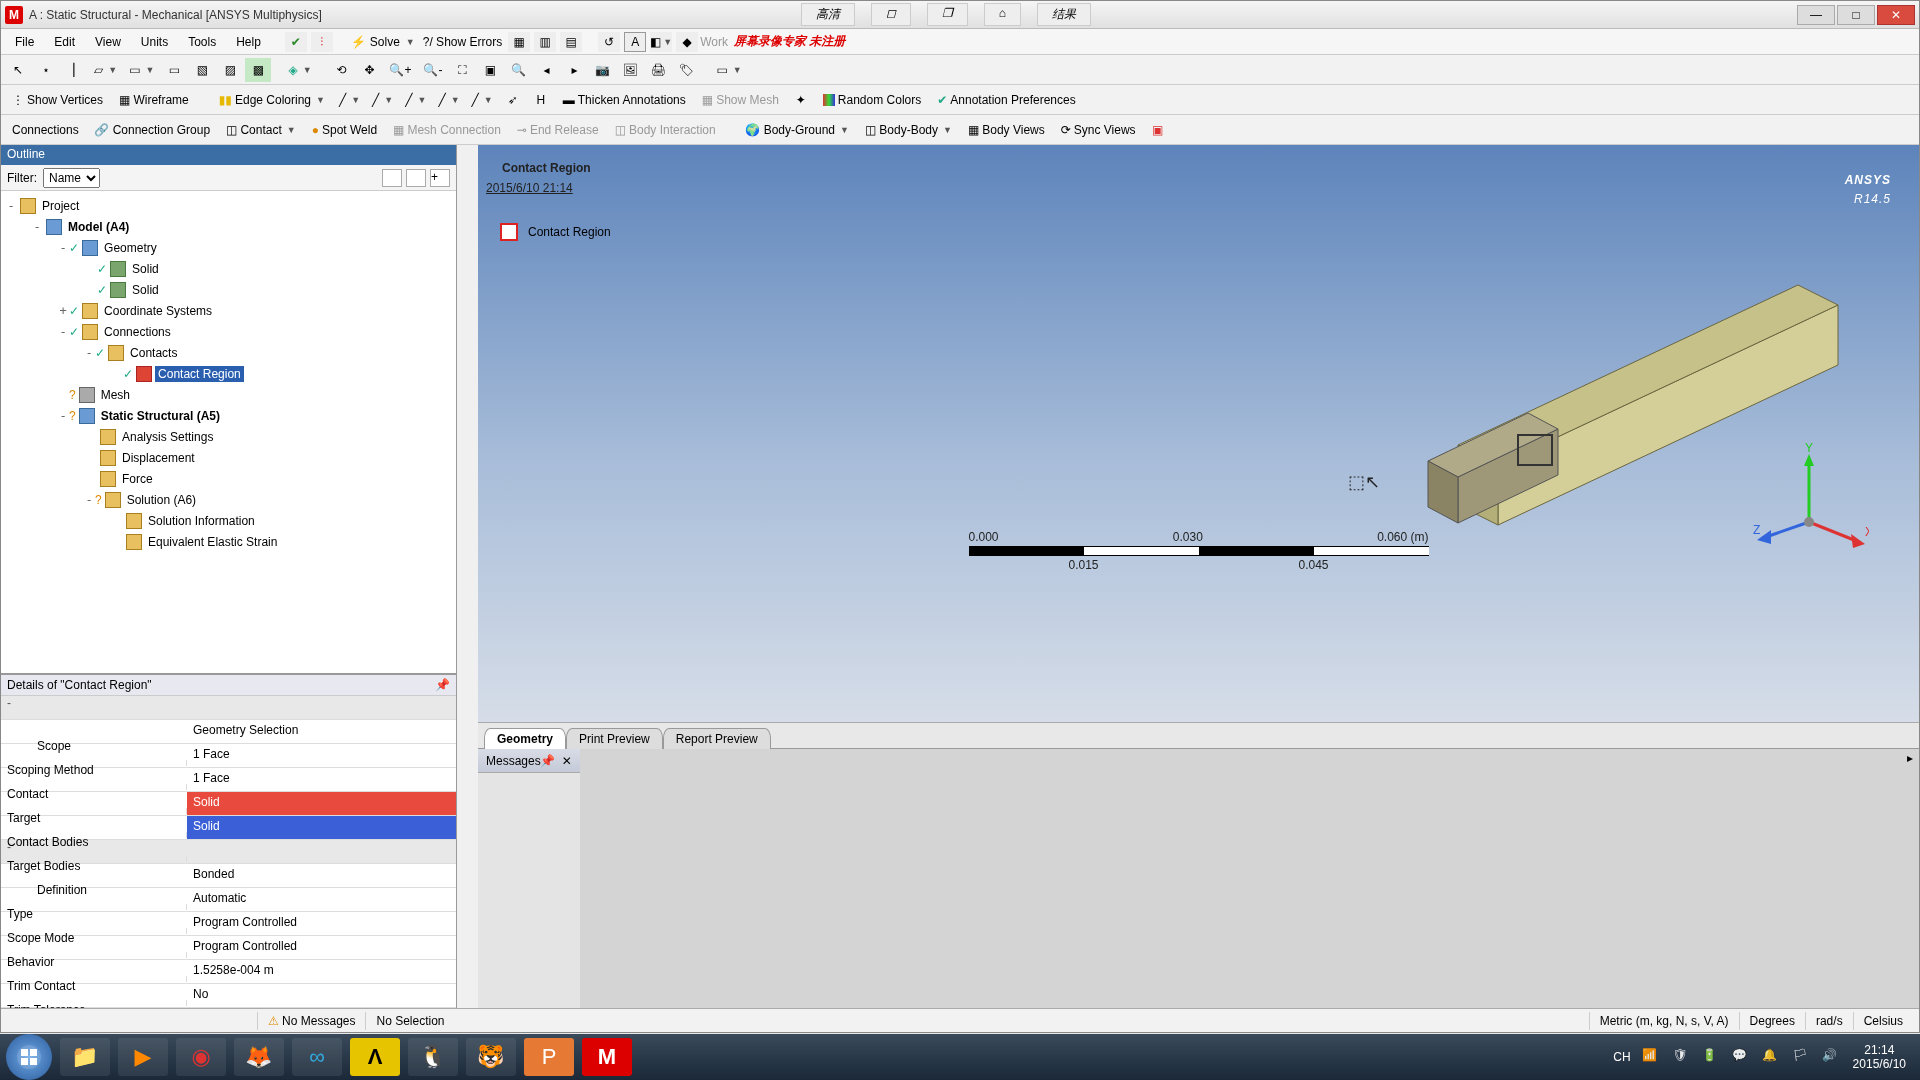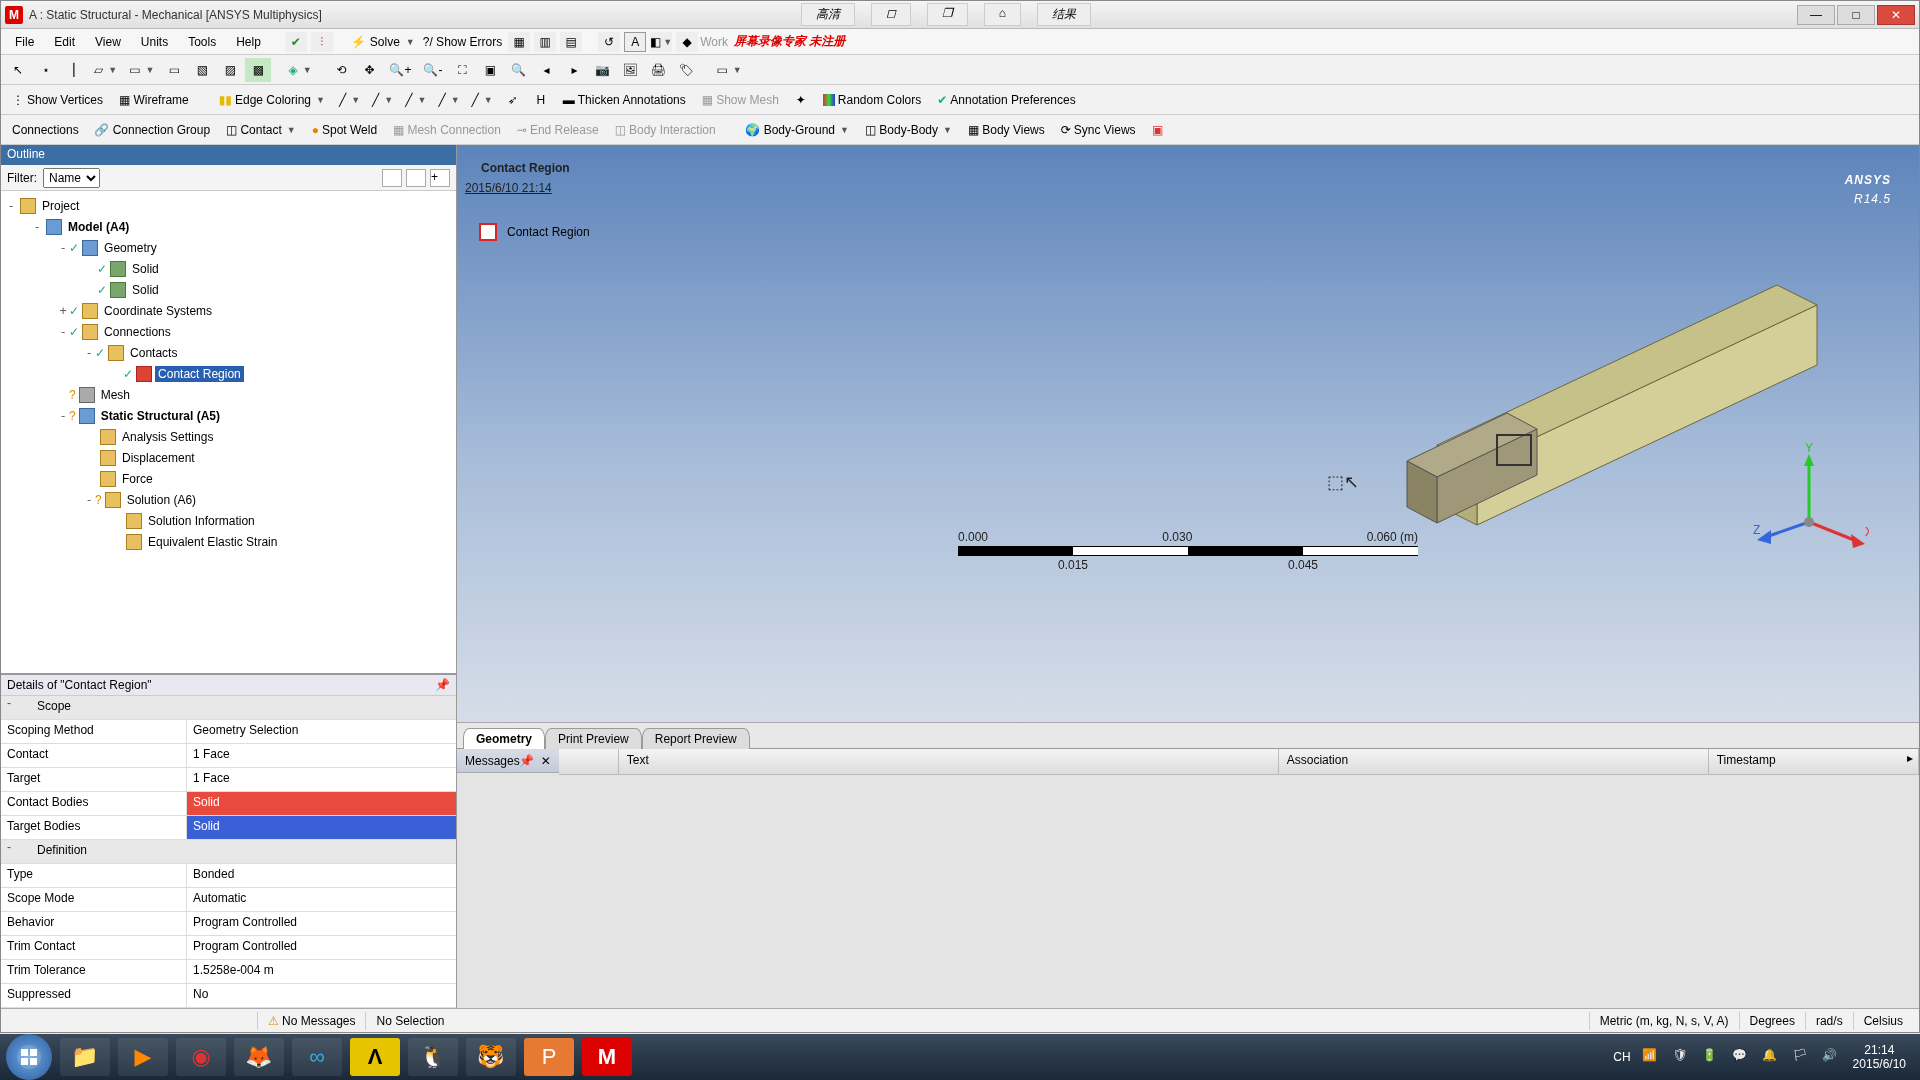--- a/index.html
+++ b/index.html
@@ -18,21 +18,21 @@
 .menubar .item { padding: 3px 10px; cursor: default; }
 .menubar .sep{width:12px;}
 .menubar .btn{width:22px;height:20px;margin:0 2px;background:#eee;border:1px solid transparent;display:flex;align-items:center;justify-content:center;}
 .menubar .lbl{margin:0 4px;display:flex;align-items:center;gap:4px;}
 .redtext{color:#d00;font-weight:bold;font-style:italic;}
 .toolbar { height: 30px; background: #f2f2f2; display:flex; align-items:center; padding: 0 4px; border-bottom:1px solid #ccc; gap:2px;}
 .tbtn{min-width:26px;height:24px;padding:0 4px;background:#f2f2f2;border:1px solid transparent;display:flex;align-items:center;justify-content:center;gap:3px;}
 .tbtn.txt{padding:0 6px;}
 .dd{font-size:9px;color:#555;margin-left:2px;}
 .graytxt{color:#999;}
-.main{flex:1;display:flex;overflow:hidden;}
+.main{flex:1;display:flex;overflow:hidden;gap:21px;}
 .left{width:456px;display:flex;flex-direction:column;border-right:1px solid #999;}
 .outline-hdr{height:20px;background:#3a6ea5;color:#fff;padding:2px 6px;font-size:12px;}
 .filterrow{height:26px;background:#f4f4f4;border-bottom:1px solid #ccc;display:flex;align-items:center;padding:2px 6px;gap:6px;}
 .filterrow select{font-size:12px;padding:1px;}
 .filterrow .rbtns{margin-left:auto;display:flex;gap:4px;}
 .filterrow .rbtn{width:20px;height:18px;border:1px solid #aaa;background:#fff;}
 .tree{flex:1;background:#fff;overflow:auto;padding:4px 0;position:relative;border-bottom:1px solid #999;}
 .tnode{display:flex;align-items:center;height:21px;white-space:nowrap;}
 .tnode .tog{width:12px;text-align:center;color:#666;font-family:monospace;}
 .tnode .ic{width:16px;height:16px;margin:0 3px;display:inline-flex;align-items:center;justify-content:center;}
@@ -41,21 +41,21 @@
 .ic-cube{background:#6b9bd4;border:1px solid #3a6a9a;}
 .ic-solid{background:#7aa66d;border:1px solid #4a7a3d;}
 .ic-sc{background:#e8c060;border:1px solid #a88020;}
 .ic-mesh{background:#aaa;border:1px solid #666;}
 .ic-red{background:#d43;border:1px solid #a22;}
 .details-hdr{height:22px;background:#e8e8f0;border-top:1px solid #999;border-bottom:1px solid #ccc;padding:2px 6px;display:flex;align-items:center;}
 .details-hdr .pin{margin-left:auto;}
 .grid{flex:0 0 auto;background:#fff;overflow:auto;}
 .grow{display:flex;border-bottom:1px solid #ddd;height:24px;}
 .grow.cat{background:#e8e8e8;font-weight:normal;}
-.grow .k{width:186px;padding:3px 6px;border-right:1px solid #ddd;}
+.grow .k{width:186px;padding:3px 6px;border-right:1px solid #ddd;margin-top:40px;}
 .grow .v{flex:1;padding:3px 6px;}
 .grow.cat .k{width:auto;border:none;padding-left:20px;}
 .grow .exp{width:16px;text-align:center;color:#555;}
 .grow.redbg .v{background:#e84b3e;color:#fff;}
 .grow.bluebg .v{background:#3a5fd6;color:#fff;}
 .right{flex:1;display:flex;flex-direction:column;}
 .viewport{flex:1;background:linear-gradient(#5d84bb 0%, #a8bdd9 55%, #d6dde8 100%);position:relative;}
 .vp-title{position:absolute;left:24px;top:16px;font-weight:bold;color:#222;}
 .vp-date{position:absolute;left:8px;top:36px;color:#222;text-decoration:underline;}
 .vp-legend{position:absolute;left:22px;top:78px;display:flex;align-items:center;gap:10px;}
@@ -452,26 +452,20 @@
       </div>
 
       <div class="msgpanel">
         <div class="msghdr">
             <span>Messages</span>
           <div class="r">
               <span>📌</span>
               <span>✕</span>
             </div>
         </div>
-        <div class="msgcols">
-          <div class="msgcol" style="width:60px"></div>
-          <div class="msgcol" style="width:660px">Text</div>
-          <div class="msgcol" style="width:430px">Association</div>
-          <div class="msgcol" style="width:210px">Timestamp</div>
-        </div>
         <div class="msgbody"></div>
         <div class="msgscroll">
           <span style="position:absolute;left:6px;top:1px">◂</span>
           <div class="thumb"></div>
           <span style="position:absolute;right:6px;top:1px">▸</span>
         </div>
       </div>
     </div>
   </div>
 

